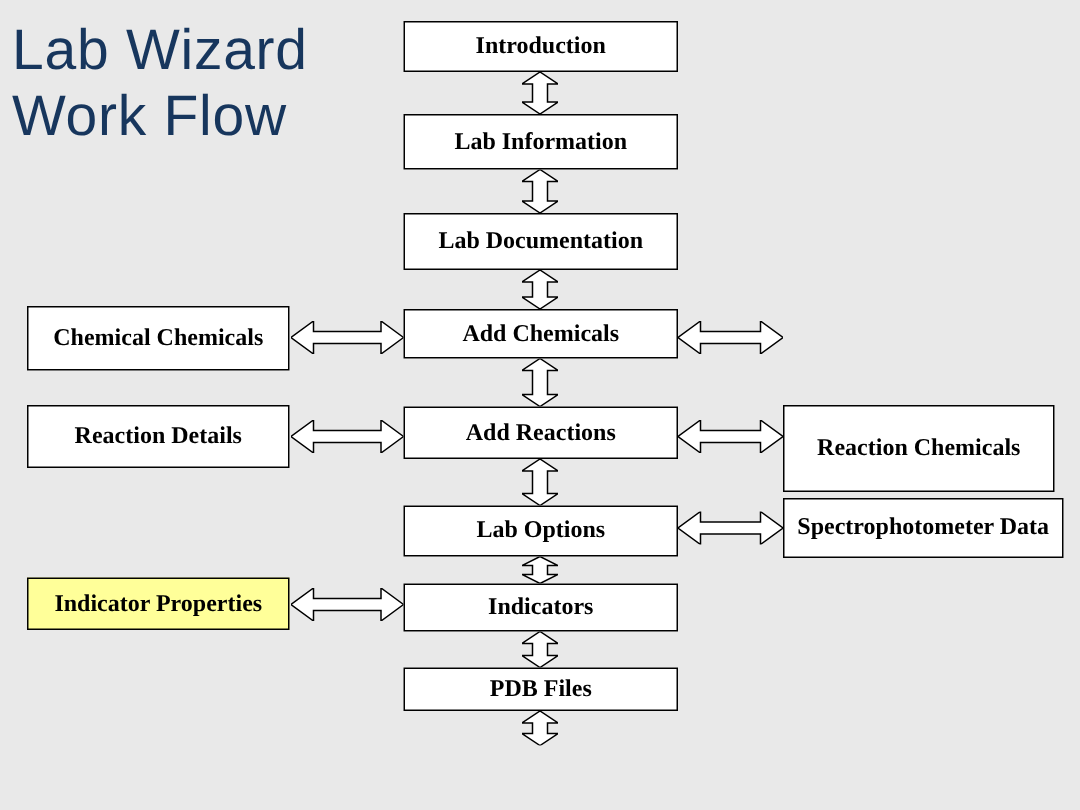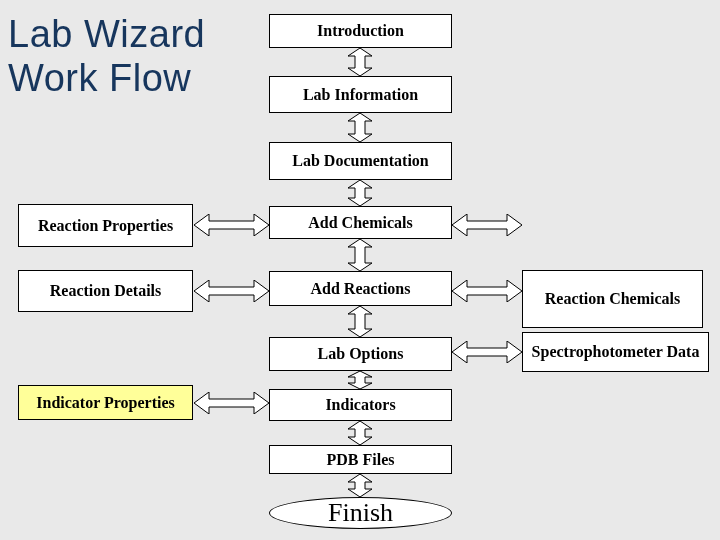--- a/index.html
+++ b/index.html
@@ -57,23 +57,22 @@
   </div>
 
   <div class="node n-intro">Introduction</div>
   <div class="node n-labinfo">Lab Information</div>
   <div class="node n-labdoc">Lab Documentation</div>
   <div class="node n-addchem">Add Chemicals</div>
   <div class="node n-addreac">Add Reactions</div>
   <div class="node n-labopt">Lab Options</div>
   <div class="node n-indic">Indicators</div>
   <div class="node n-pdb">PDB Files</div>
-  <div class="node ellipse n-finish">Finish</div>
 
-  <div class="node n-chemprop">Reaction Properties</div>
+  <div class="node n-chemprop">Chemical Chemicals</div>
   <div class="node n-reacdet">Reaction Details</div>
   <div class="node highlight n-indprop">Indicator Properties</div>
 
   <div class="node n-reacchm">Reaction Chemicals</div>
   <div class="node n-spectro">Spectrophotometer Data</div>
 
   <svg class="arrow" width="24" height="28" style="left:348px; top:48px;">
       <polygon points="12,0 24,8 17,8 17,20 24,20 12,28 0,20 7,20 7,8 0,8" fill="#FFFFFF" stroke="#000000" stroke-width="1"></polygon>
     </svg>
   <svg class="arrow" width="24" height="29" style="left:348px; top:113px;">

